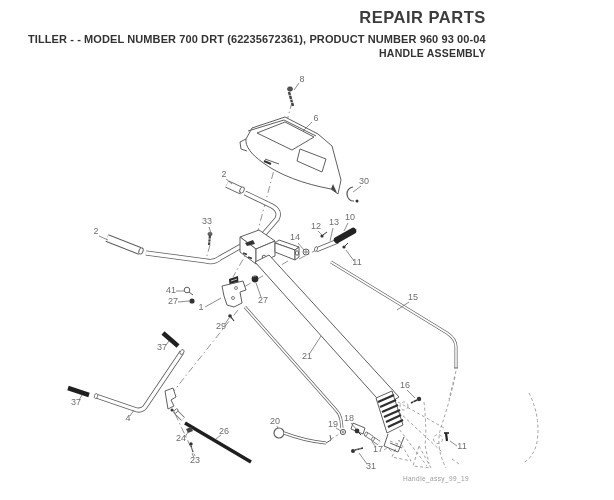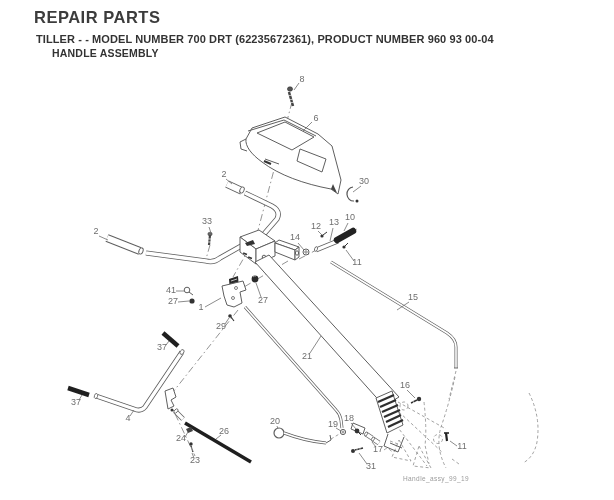--- a/index.html
+++ b/index.html
@@ -1,18 +1,18 @@
 <!DOCTYPE html>
 <html><head>
 <meta charset="utf-8">
 <style>
   html,body{margin:0;padding:0;background:#fff;}
   body{width:614px;height:500px;position:relative;overflow:hidden;
        font-family:"Liberation Sans",sans-serif;}
-  .header{position:absolute;left:34px;top:8px;color:#3a3a3a;z-index:2;}
+  .header{position:absolute;left:26px;top:8px;color:#3a3a3a;z-index:2;text-align:right;}
   .header .title{font-size:16.5px;font-weight:bold;letter-spacing:.5px;color:#3c3c3c;}
   .header .subtitle{font-size:11px;font-weight:bold;color:#333;margin-top:6px;margin-left:2px;letter-spacing:.1px;}
   .header .section{font-size:10.5px;font-weight:bold;color:#333;margin-top:2px;margin-left:18px;letter-spacing:.2px;}
   svg{position:absolute;left:0;top:0;z-index:1;}
   .callouts text{font-family:"Liberation Sans",sans-serif;font-size:9px;fill:#6e6e6e;text-anchor:middle;}
   .callouts line{stroke:#6e6e6e;stroke-width:.8;}
   .wm{font-family:"Liberation Sans",sans-serif;font-size:6.5px;fill:#9a9a9a;letter-spacing:.4px;}
 </style>
 </head>
 <body>

